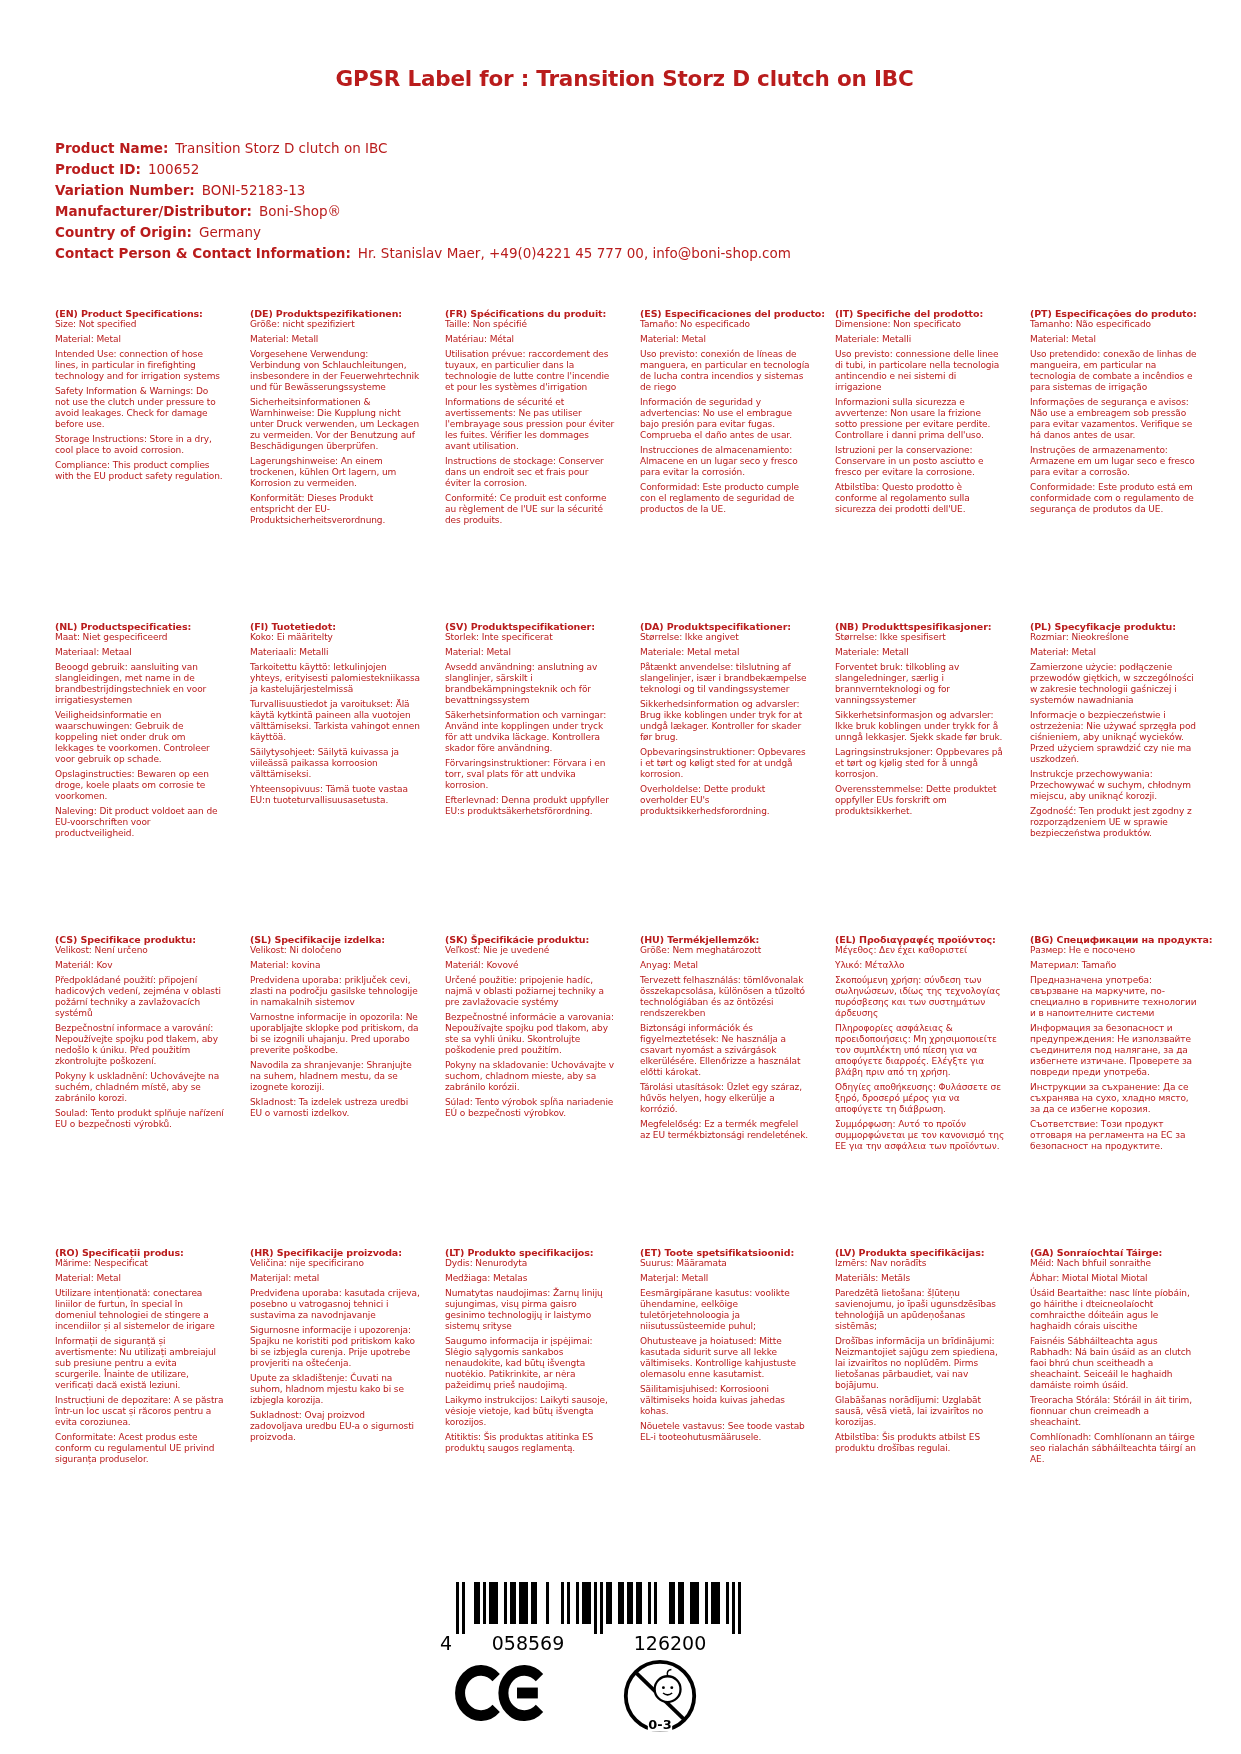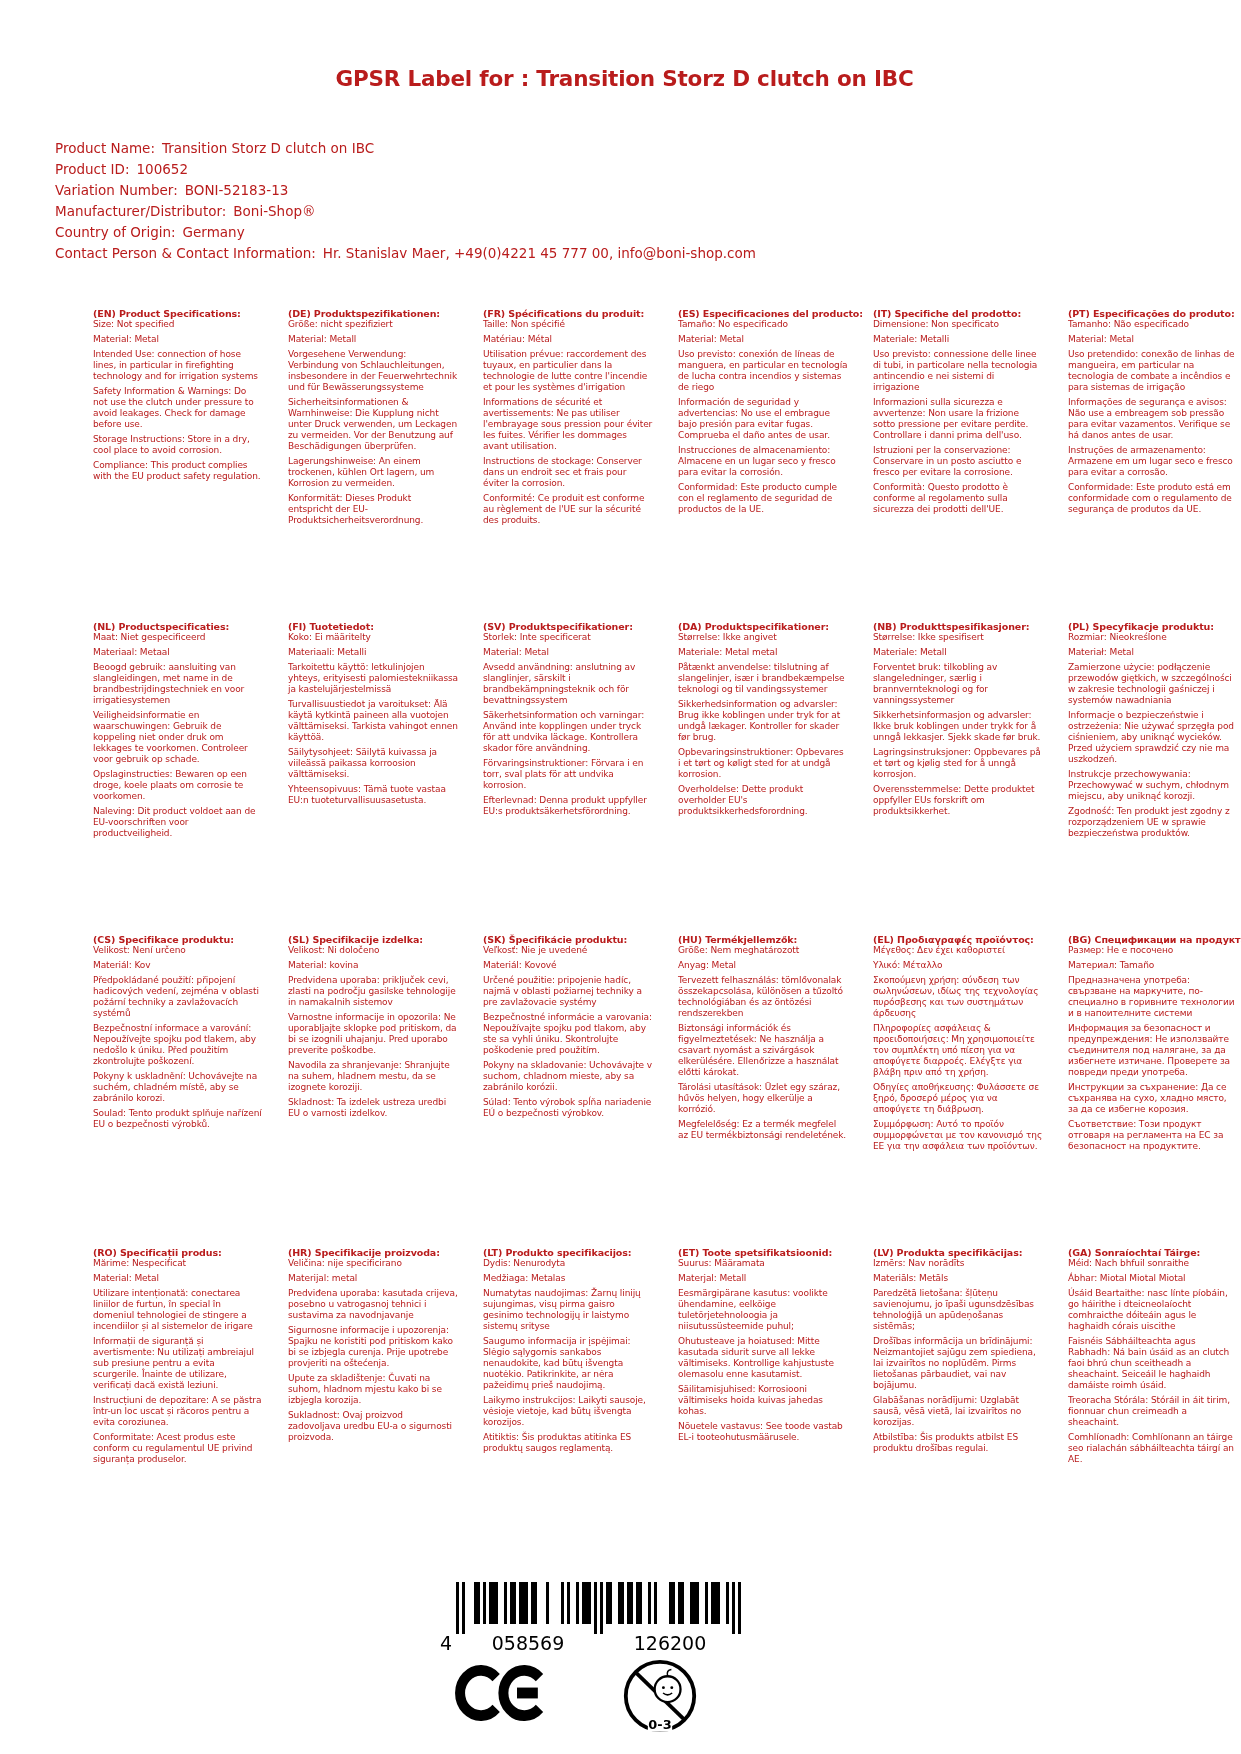--- a/index.html
+++ b/index.html
@@ -2,24 +2,24 @@
 <html><head>
 <meta charset="utf-8">
 <style>
   html,body{margin:0;padding:0;background:#fff;}
   .page{position:relative;width:1241px;height:1754px;background:#fff;color:#b91c1c;
         font-family:"DejaVu Sans",sans-serif;overflow:hidden;padding-left:8px;}
   .title{position:absolute;top:52px;left:0;width:100%;text-align:center;
          font-size:21.5px;font-weight:bold;letter-spacing:-0.2px;}
   .product-info{position:absolute;top:138px;left:55px;font-size:13.5px;line-height:21px;}
   .pi-row{white-space:nowrap;}
-  .pi-label{font-weight:normal;margin-right:7px;}
+  .pi-label{font-weight:bold;margin-right:7px;}
   .spec-grid{position:absolute;top:308px;left:55px;width:1170px;
              display:grid;grid-template-columns:repeat(6,195px);grid-auto-rows:313px;}
-  .lang-block{width:170px;font-size:9px;line-height:11px;letter-spacing:-0.1px;margin-left:38px;}
+  .lang-block{width:170px;font-size:9px;line-height:11px;letter-spacing:-0.1px;}
   .lang-heading{font-weight:bold;font-size:9.5px;white-space:nowrap;margin:0;}
   .para{margin:0 0 4px 0;}
   .footer{position:absolute;left:0;top:1570px;width:1241px;height:184px;}
   .barcode-wrap{position:absolute;left:438px;top:12px;}
   .barcode-wrap svg rect{fill:#000;}
   .barcode-wrap svg text{font-family:"DejaVu Sans",sans-serif;font-size:19px;fill:#000;}
   .ce-wrap{position:absolute;left:452px;top:94px;}
   .age-wrap{position:absolute;left:622px;top:88px;}
 </style>
 </head>
@@ -105,21 +105,21 @@
     </div>
 
     <div class="lang-block">
       <p class="lang-heading">(IT) Specifiche del prodotto:</p>
       <div>
           <p class="para">Dimensione: Non specificato</p>
           <p class="para">Materiale: Metalli</p>
           <p class="para">Uso previsto: connessione delle linee di tubi, in particolare nella tecnologia antincendio e nei sistemi di irrigazione</p>
           <p class="para">Informazioni sulla sicurezza e avvertenze: Non usare la frizione sotto pressione per evitare perdite. Controllare i danni prima dell'uso.</p>
           <p class="para">Istruzioni per la conservazione: Conservare in un posto asciutto e fresco per evitare la corrosione.</p>
-          <p class="para">Conformità: Questo prodotto è conforme al regolamento sulla sicurezza dei prodotti dell'UE.</p>
+          <p class="para">Atbilstība: Questo prodotto è conforme al regolamento sulla sicurezza dei prodotti dell'UE.</p>
         </div>
     </div>
 
     <div class="lang-block">
       <p class="lang-heading">(PT) Especificações do produto:</p>
       <div>
           <p class="para">Tamanho: Não especificado</p>
           <p class="para">Material: Metal</p>
           <p class="para">Uso pretendido: conexão de linhas de mangueira, em particular na tecnologia de combate a incêndios e para sistemas de irrigação</p>
           <p class="para">Informações de segurança e avisos: Não use a embreagem sob pressão para evitar vazamentos. Verifique se há danos antes de usar.</p>

